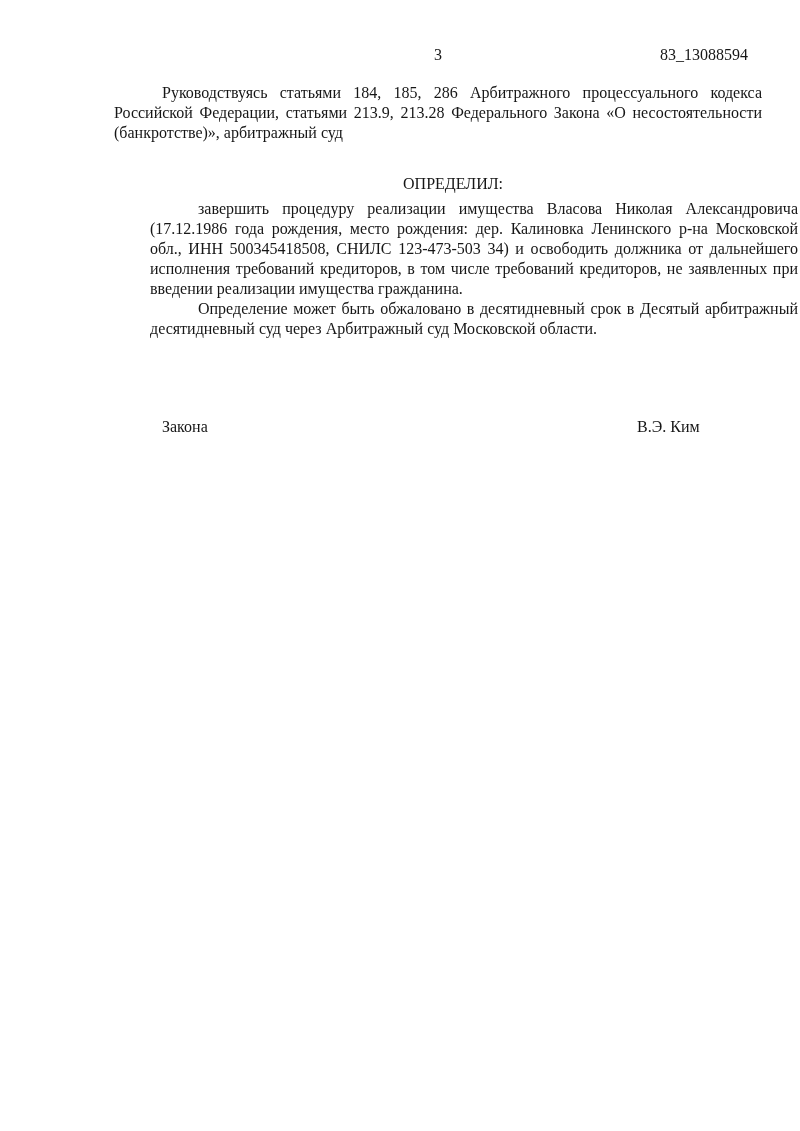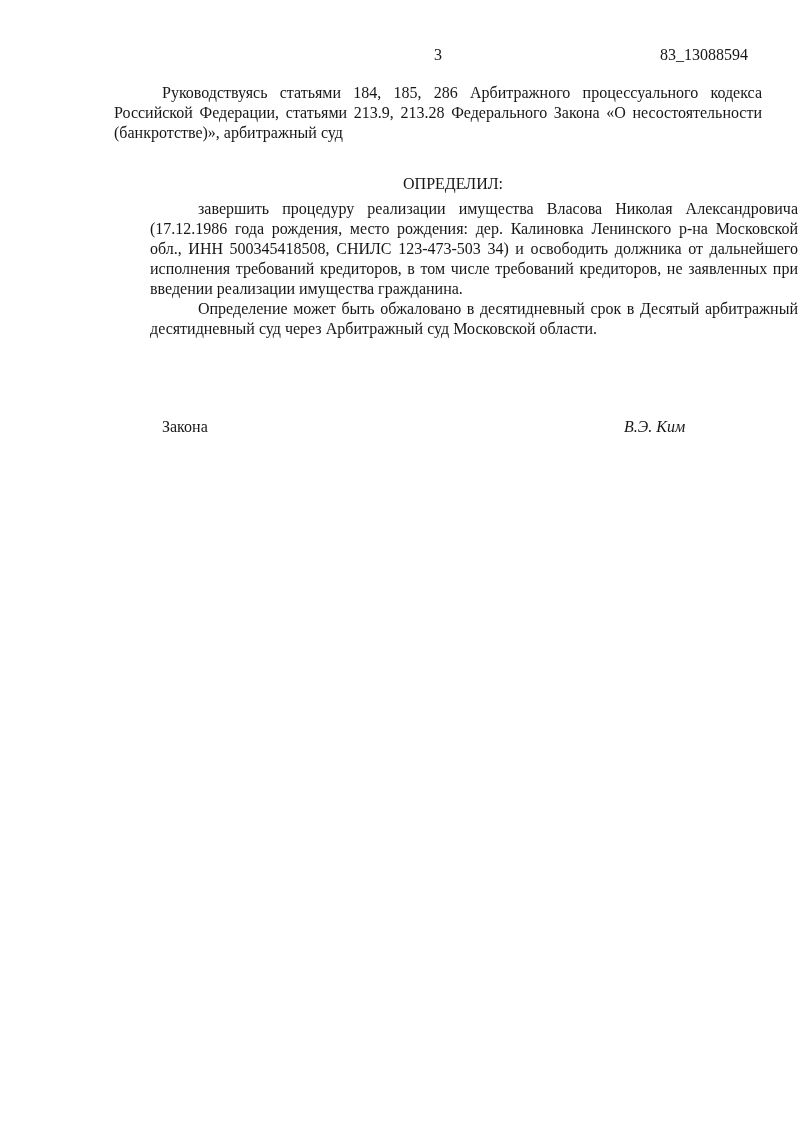--- a/index.html
+++ b/index.html
@@ -74,23 +74,22 @@
     height: 20px;
     line-height: 20px;
   }
   .sig-role {
     position: absolute;
     left: 48px;
     top: 0;
   }
   .sig-name {
     position: absolute;
-    left: 510px;
+    left: 523px;
     top: 0;
-    font-style: italic;
   }
 </style>
 </head>
 <body>
 
 <div class="page">
   <div class="content">
 
     <div class="header">
       <span class="page-num">3</span>

